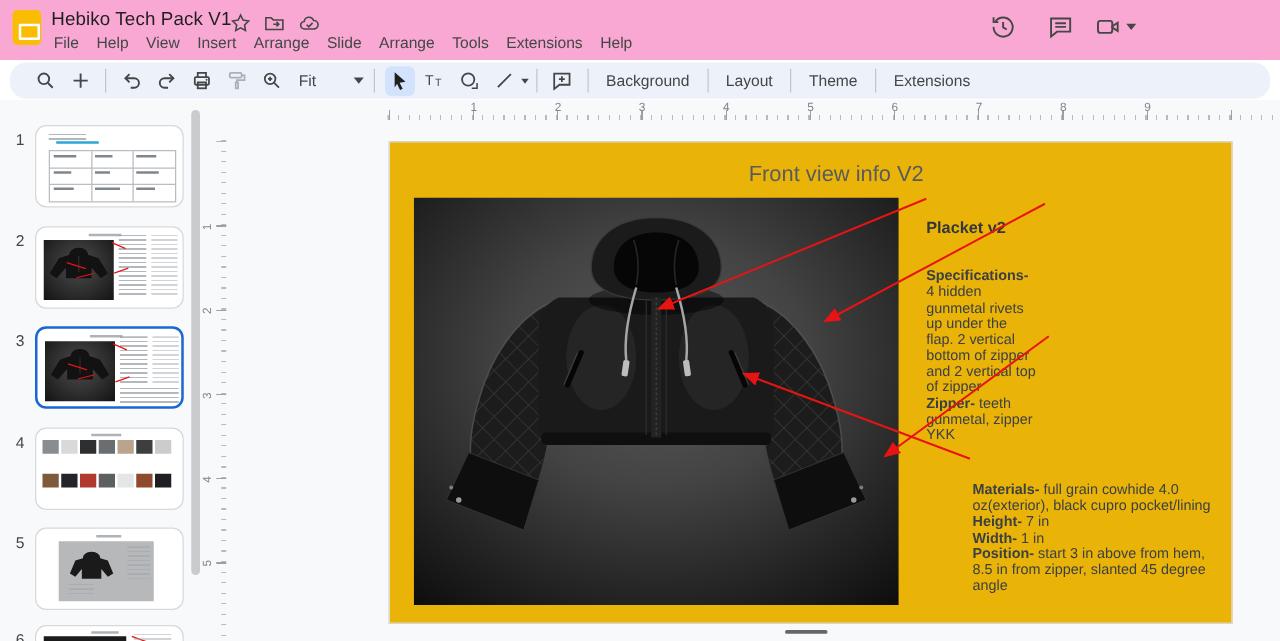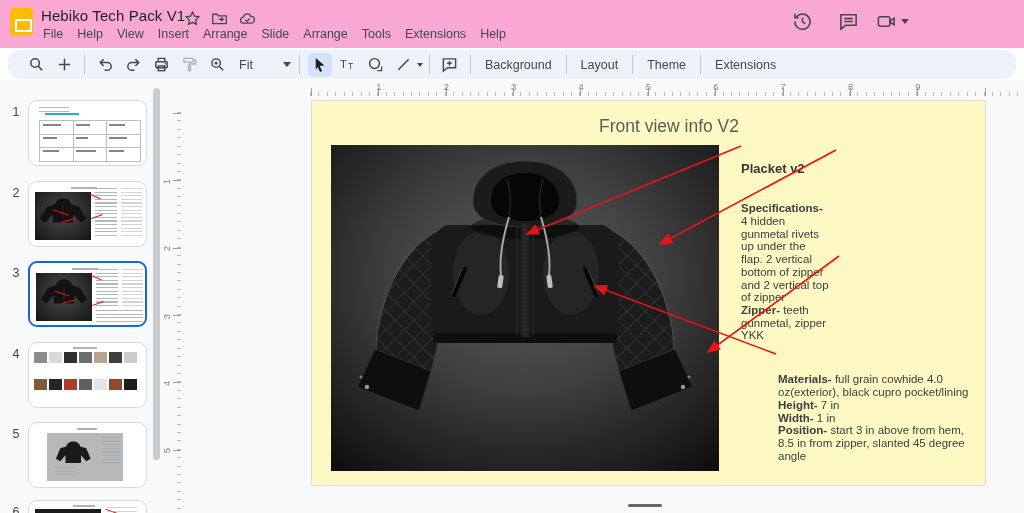--- a/index.html
+++ b/index.html
@@ -68,21 +68,21 @@
     border:1px solid #d6d9dc;border-radius:9px;overflow:hidden;box-sizing:border-box;}
   .thumb.sel{border:2.5px solid #1967d2;}
   .stripes{background:repeating-linear-gradient(#9aa0a6 0 1.2px,transparent 1.2px 3.6px);
     opacity:.75;}
   .stripes.lt{opacity:.45;}
   #film-scroll{position:absolute;left:153px;top:8px;width:7px;height:372px;background:#c9cccf;
     border-radius:4px;}
   .mini-title{position:absolute;height:2px;background:#9aa0a6;opacity:.8;}
   .redline{position:absolute;background:#e81313;height:1px;}
   
-  #slide{position:absolute;left:311px;top:20px;width:673px;height:384px;background:#fef9c3;
+  #slide{position:absolute;left:311px;top:33px;width:673px;height:384px;background:#eab308;
     border:1px solid #d9dbdf;box-sizing:content-box;}
   #slide-title{position:absolute;left:147px;top:15px;width:420px;text-align:center;
     font-size:17.5px;color:#595c5f;}
   #jacket-img{position:absolute;left:19px;top:44px;width:388px;height:326px;}
   #jacket-img svg{width:100%;height:100%;display:block;}
   .anno{position:absolute;color:#3c4043;font-size:11.5px;line-height:12.7px;white-space:pre-wrap;}
   .anno h4{margin:0;font-size:13px;line-height:14.5px;font-weight:700;color:#343639;}
   .anno .b{font-weight:700;}
   #arrows{position:absolute;left:0;top:0;width:673px;height:384px;pointer-events:none;}
   #notes-handle{position:absolute;left:628px;top:424px;width:34px;height:3px;background:#63676b;

